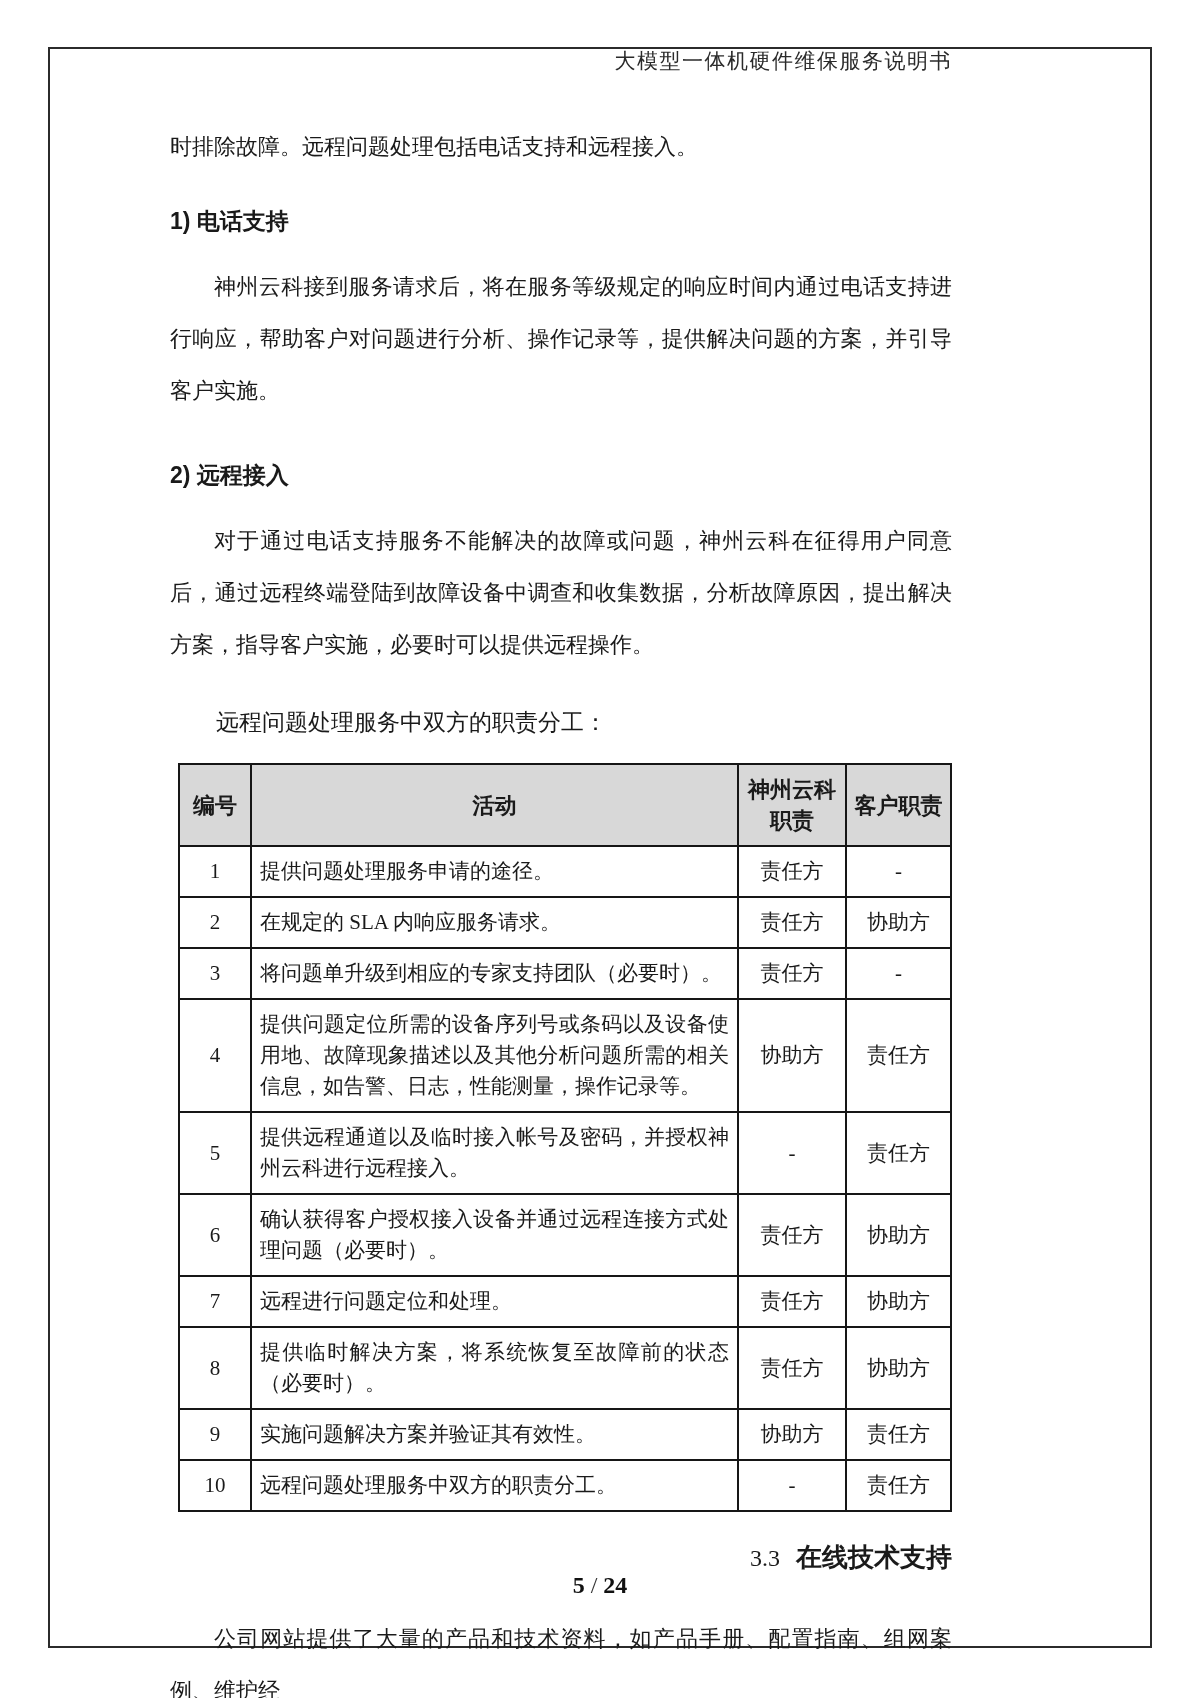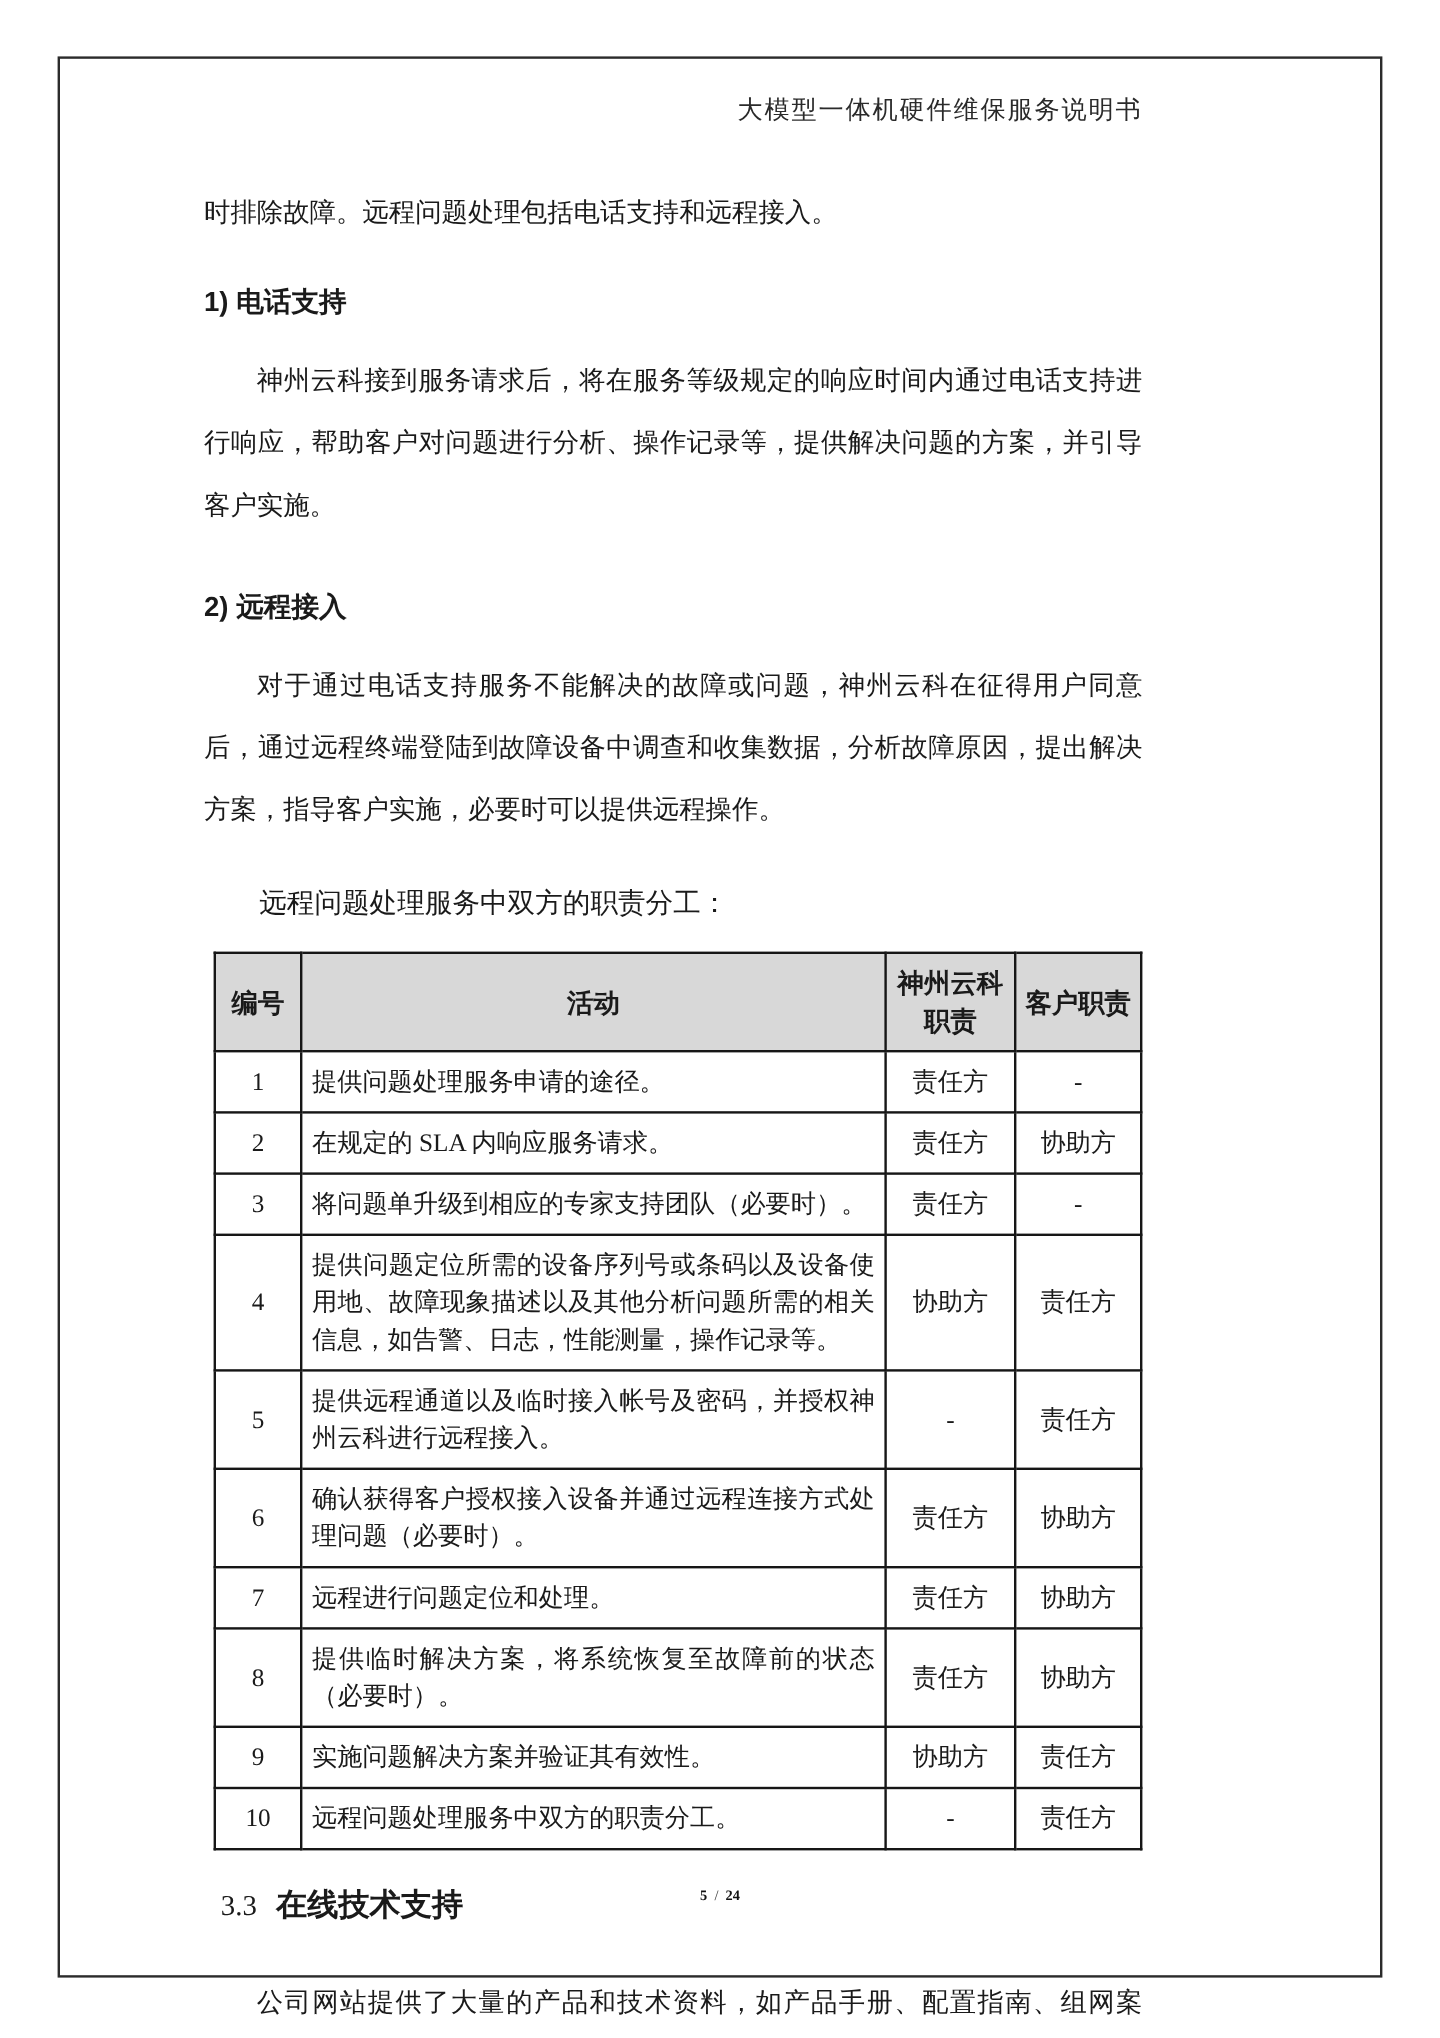--- a/index.html
+++ b/index.html
@@ -7,21 +7,21 @@
   body {
     width:1200px; height:1698px; position:relative; overflow:hidden;
     font-family:"Liberation Sans", sans-serif; color:#1a1a1a;
   }
   .page-frame {
     position:absolute; left:48px; top:47px; width:1104px; height:1601px;
     border:2px solid #2b2b2b; background:#ffffff;
   }
   .content { position:absolute; left:170px; top:47px; width:782px; }
   .doc-title {
-    margin-top:30px; text-align:right;
+    text-align:right;
     font-family:"Liberation Serif", serif; font-size:21px; color:#2a2a2a;
     letter-spacing:1.5px;
   }
   .intro { margin-top:56px; font-size:22px; line-height:32px; }
   .num-heading { margin-top:42px; font-size:23px; font-weight:bold; line-height:32px; }
   .para {
     margin-top:24px; font-size:22px; line-height:52px;
     text-indent:2em; text-align:justify;
   }
   .table-intro { margin-top:36px; font-size:23px; line-height:32px; text-indent:2em;font-family:Liberation Serif, serif; }
@@ -33,30 +33,30 @@
   table.resp th {
     background:#d8d8d8; font-weight:bold; text-align:center;
     font-size:22px; line-height:31px; padding:9px 4px; vertical-align:middle;
   }
   table.resp td {
     font-size:21px; line-height:31px; padding:9px 8px; vertical-align:middle;
     background:#ffffff;
   }
   td.c { text-align:center; }
   td.activity { text-align:left; padding-left:13px; padding-right:14px; text-align:justify; }
-  .section-heading { margin-top:28px; margin-left:14px; }
+  .section-heading { margin-top:28px; margin-left:14px;text-align:right; }
   .sec-num { font-family:"Liberation Serif", serif; font-size:24px; color:#1a1a1a; }
   .sec-title { font-size:26px; font-weight:bold; margin-left:16px; }
   .closing-para {
     margin-top:38px; font-size:22px; line-height:52px;
     text-indent:2em; text-align:justify;
   }
   .page-footer {
     position:absolute; top:1572px; left:0; width:1200px; text-align:center;
-    font-family:"Liberation Serif", serif; font-size:12px; font-weight:bold; color:#111;
+    font-family:"Liberation Serif", serif; font-size:24px; font-weight:bold; color:#111;
   }
   .page-footer .sep { font-weight:normal; padding:0 6px; color:#333; }
 </style>
 </head>
 <body>
 
 <div class="page-frame"></div>
 
 <div class="content">
 

